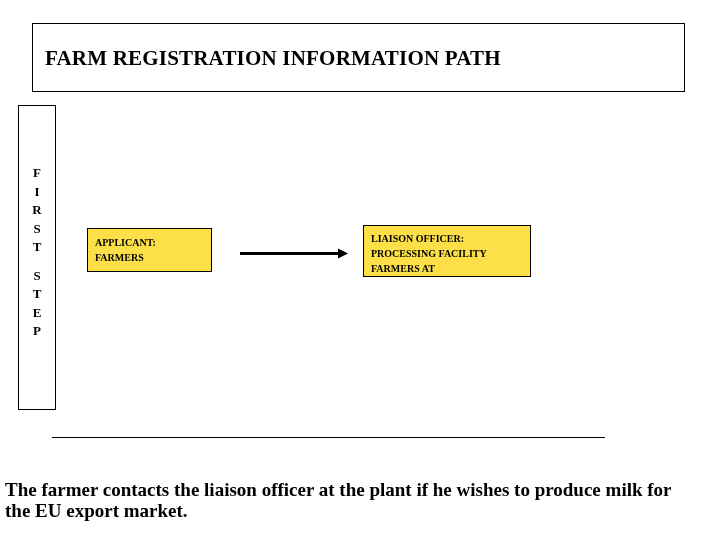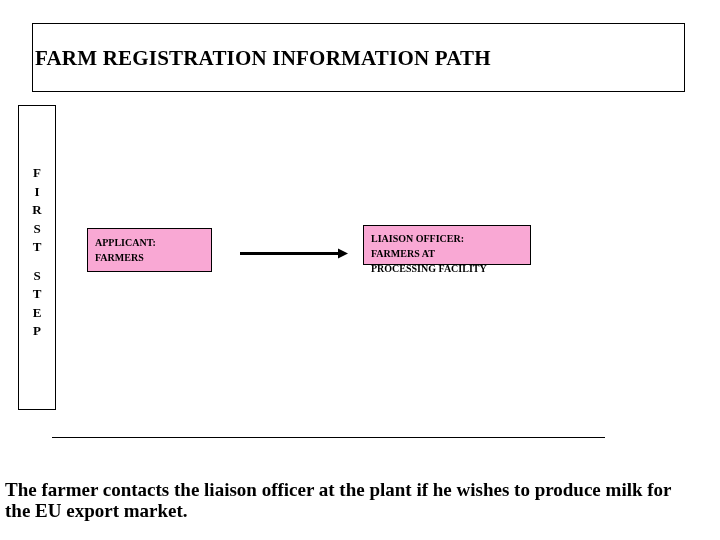--- a/index.html
+++ b/index.html
@@ -31,21 +31,21 @@
     left: 32px;
     top: 23px;
     width: 653px;
     height: 69px;
     border: 1.5px solid #000000;
     box-sizing: border-box;
     background: #ffffff;
   }
   .title-text {
     position: absolute;
-    left: 2px;
+    left: 12px;
     top: 22px;
     font-size: 21px;
     font-weight: bold;
     letter-spacing: 0.2px;
     white-space: nowrap;
     font-family: "Liberation Serif", serif;
   }
 
   
   .step-column {
@@ -75,21 +75,21 @@
   .step-letters .gap {
     display: block;
     height: 10px;
   }
 
   
   .flow-box {
     position: absolute;
     border: 1.5px solid #000000;
     box-sizing: border-box;
-    background: #f9a8d4;
+    background: #fde047;
   }
   .flow-box .line {
     display: block;
     white-space: nowrap;
   }
 
   .applicant-box {
     left: 87px;
     top: 228px;
     width: 125px;
@@ -102,21 +102,21 @@
     font-size: 10px;
     font-weight: bold;
     line-height: 15px;
     font-family: "Liberation Serif", serif;
   }
 
   .liaison-box {
     left: 363px;
     top: 225px;
     width: 168px;
-    height: 40px;
+    height: 52px;
   }
   .liaison-box .lines {
     position: absolute;
     left: 7px;
     top: 5px;
     font-size: 10px;
     font-weight: bold;
     line-height: 15px;
     font-family: "Liberation Serif", serif;
   }
@@ -186,22 +186,22 @@
   <div class="arrow">
     <svg width="116" height="22" viewBox="0 0 116 22" xmlns="http://www.w3.org/2000/svg">
       <line x1="4" y1="10.5" x2="104" y2="10.5" stroke="#000000" stroke-width="3"></line>
       <polygon points="102,5.5 112,10.5 102,15.5" fill="#000000"></polygon>
     </svg>
   </div>
 
   <div class="flow-box liaison-box">
     <div class="lines">
       <span class="line">LIAISON OFFICER:</span>
+      <span class="line">PROCESSING FACILITY</span>
       <span class="line">FARMERS AT</span>
-      <span class="line">PROCESSING FACILITY</span>
     </div>
   </div>
 
   <div class="divider"></div>
 
   <div class="caption">The farmer contacts the liaison officer at the plant if he wishes to produce milk for the EU export market.</div>
 
 </div>
 
 </body></html>

